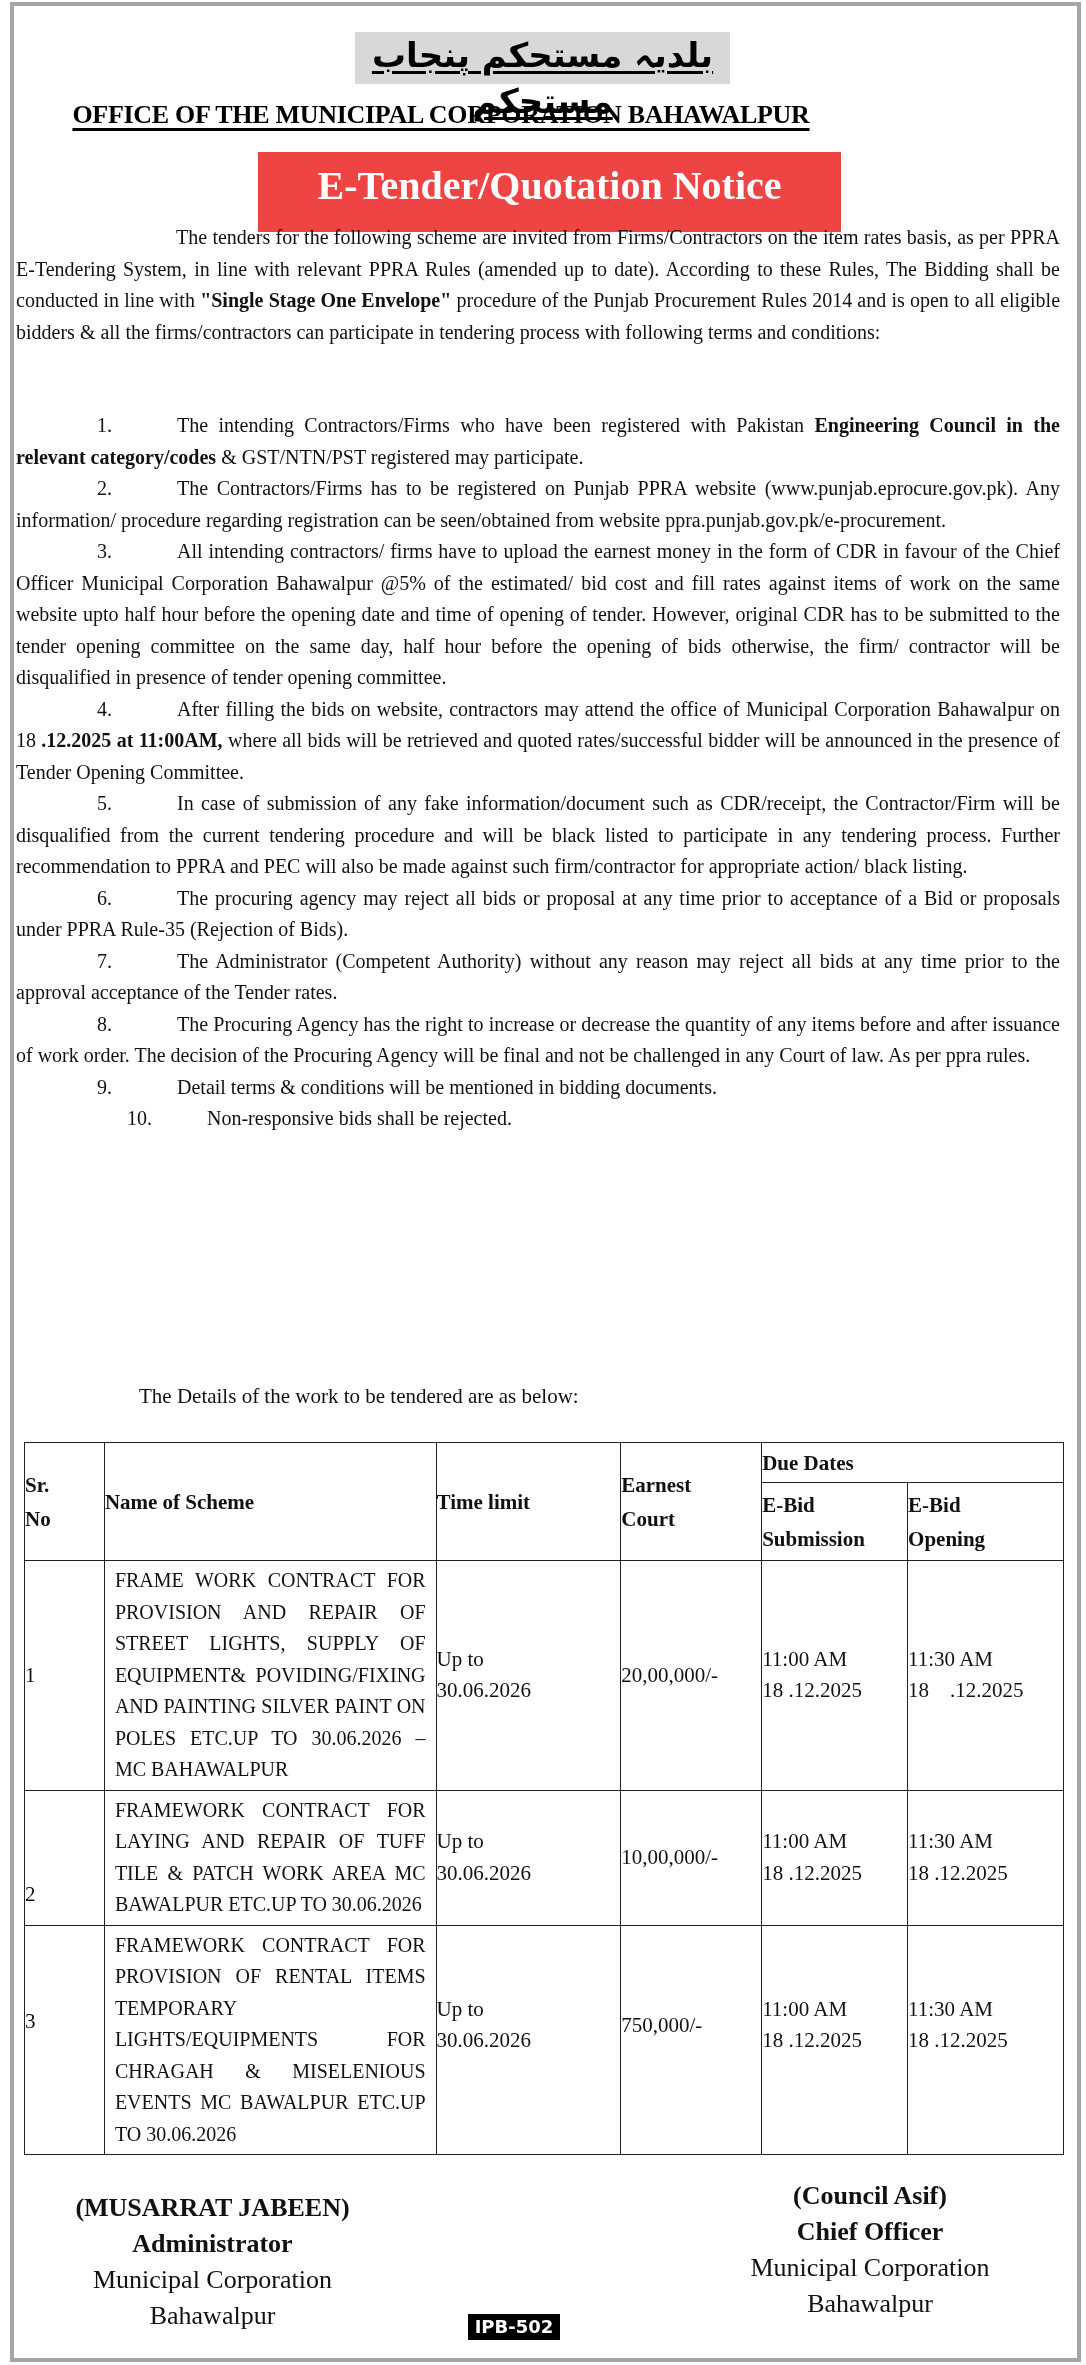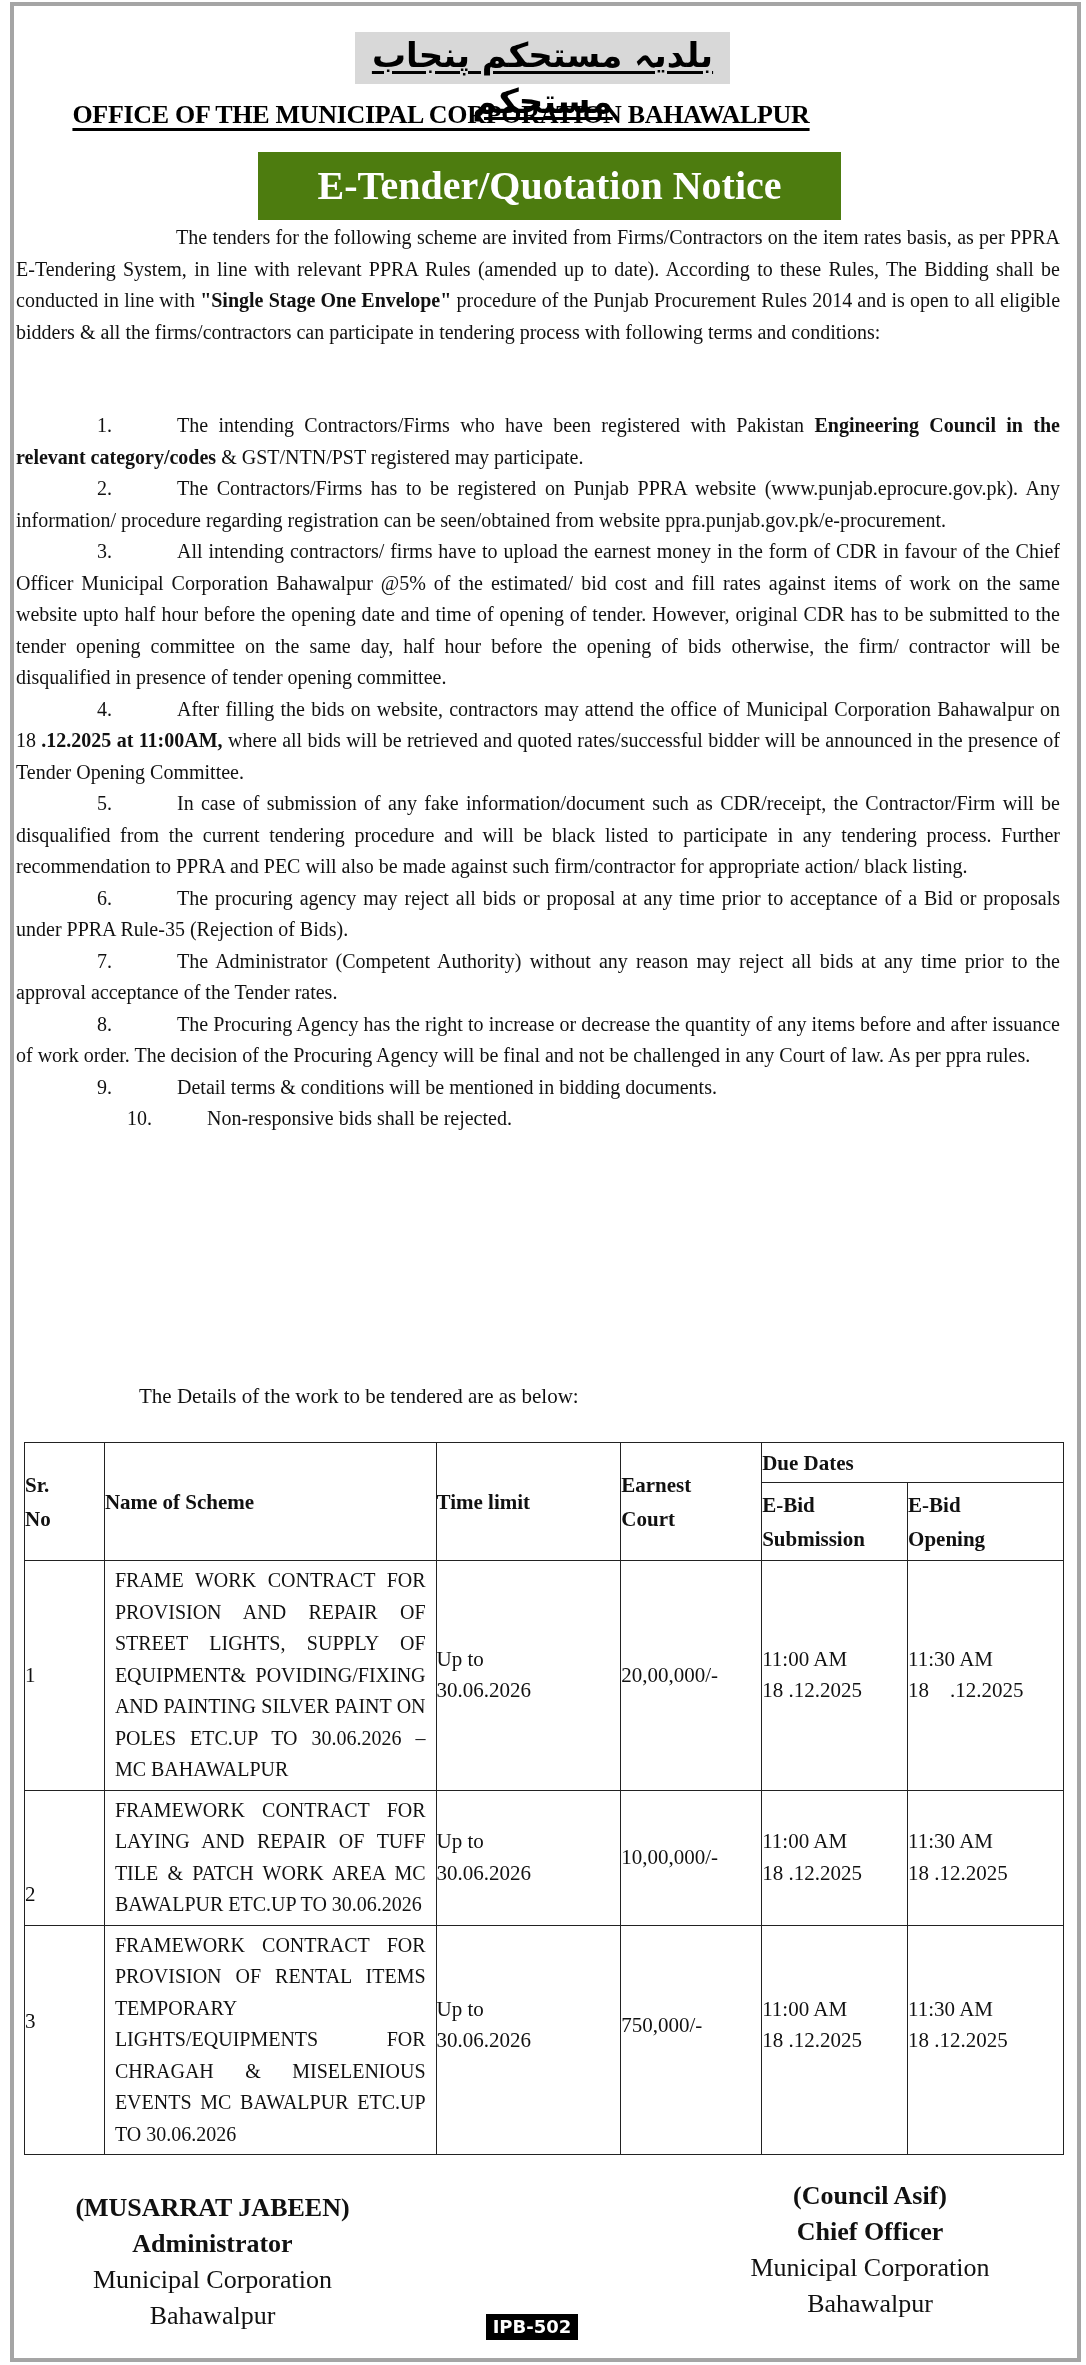--- a/index.html
+++ b/index.html
@@ -1,36 +1,36 @@
 <!DOCTYPE html>
 <html><head>
 <meta charset="utf-8">
 <style>
   html, body { margin: 0; padding: 0; background: #ffffff; }
   body { width: 1086px; height: 2365px; position: relative; overflow: hidden; font-family: "Liberation Serif", serif; color: #111; }
   .frame { position: absolute; left: 10px; top: 2px; width: 1063px; height: 2352px; border: 4px solid #a5a5a5; box-sizing: content-box; }
   .urdu-wrap { position: absolute; left: 355px; top: 32px; width: 375px; height: 52px; background: #d8d8d8; text-align: center; }
   .urdu { font-family: "DejaVu Sans", sans-serif; font-weight: bold; font-size: 34px; line-height: 46px; direction: rtl; color: #000; text-decoration: underline; text-decoration-thickness: 3px; text-underline-offset: 4px; }
   .office { position: absolute; left: 0; width: 882px; top: 100px; text-align: center; font-weight: bold; font-size: 26px; letter-spacing: -0.3px; text-decoration: underline; text-decoration-thickness: 3px; text-underline-offset: 5px; color: #000; }
-  .notice { position: absolute; left: 258px; top: 152px; width: 583px; height: 68px; background: #4d7c0f; color: #fff; text-align: center; font-weight: bold; font-size: 40px; line-height: 68px; }
+  .notice { position: absolute; left: 258px; top: 152px; width: 583px; height: 80px; background: #ef4444; color: #fff; text-align: center; font-weight: bold; font-size: 40px; line-height: 68px; }
   .body-text { position: absolute; left: 16px; width: 1044px; font-size: 20px; line-height: 31.5px; text-align: justify; color: #111; }
   .intro { top: 222px; text-indent: 160px; }
   .item { position: relative; }
   .bold { font-weight: bold; }
   .details { position: absolute; left: 106px; top: 1384px; font-size: 21px; color: #111; margin-left: 33px; }
   table.works { position: absolute; left: 24px; top: 1442px; width: 1040px; border-collapse: collapse; font-size: 21px; color: #111; }
   table.works th, table.works td { border: 1.5px solid #222; text-align: left; vertical-align: middle; padding: 0; }
   table.works th { font-weight: bold; line-height: 36px; }
   table.works td { line-height: 31.5px; }
   table.works td.scheme { text-align: justify; text-align-last: left; padding: 4px 10px 4px 10px; text-transform: uppercase; font-size: 20px; }
   .sig { position: absolute; text-align: center; font-size: 26px; line-height: 36px; color: #111; }
   .sig .name, .sig .title { font-weight: bold; }
   .sig-left { left: 30px; width: 365px; top: 2190px; }
   .sig-right { left: 690px; width: 360px; top: 2178px; }
-  .ipb { position: absolute; left: 486px; top: 2314px; width: 92px; height: 26px; background: #000; color: #fff; font-family: "DejaVu Sans", sans-serif; font-weight: bold; font-size: 18px; line-height: 26px; text-align: center; }
+  .ipb { position: absolute; left: 468px; top: 2314px; width: 92px; height: 26px; background: #000; color: #fff; font-family: "DejaVu Sans", sans-serif; font-weight: bold; font-size: 18px; line-height: 26px; text-align: center; }
 </style>
 </head>
 <body>
 
 <div class="frame"></div>
 
 <div class="urdu-wrap">
   <span class="urdu">بلدیہ مستحکم پنجاب مستحکم</span>
 </div>
 

